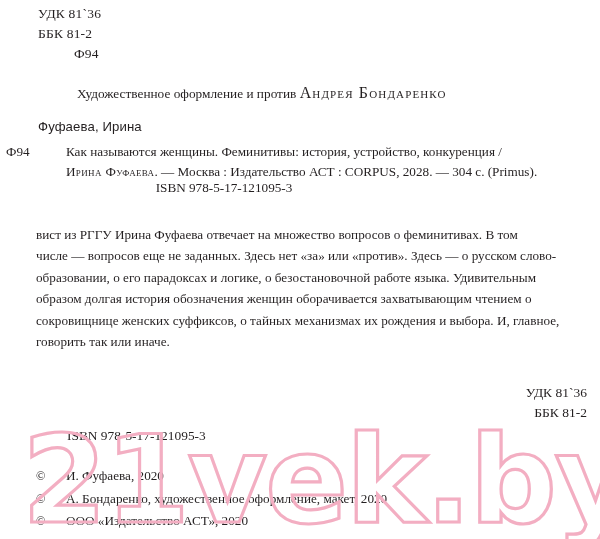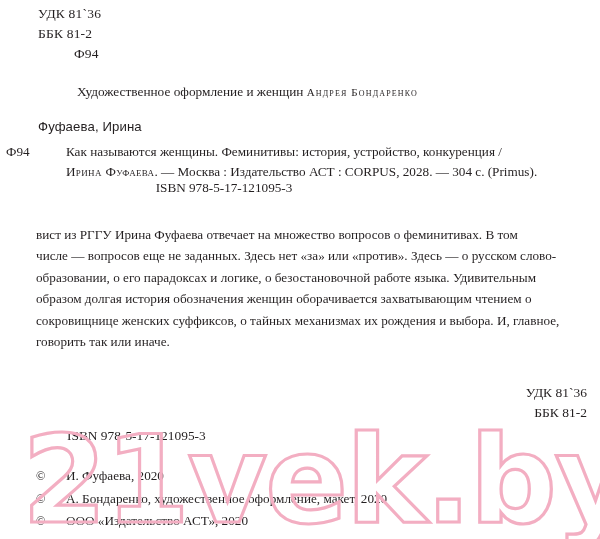--- a/index.html
+++ b/index.html
@@ -43,21 +43,21 @@
   .designer-credit {
     position: absolute;
     left: 77px;
     top: 84px;
     font-size: 13.3px;
     white-space: nowrap;
   }
   .designer-credit .smallcaps {
     font-variant: small-caps;
     letter-spacing: 1.15px;
-    font-size: 11px;
+    font-size: 16px;
   }
 
   
   .author-name {
     position: absolute;
     left: 38px;
     top: 119px;
     font-family: "Liberation Sans", "DejaVu Sans", sans-serif;
     font-weight: normal;
     font-size: 13.2px;
@@ -178,21 +178,21 @@
 <body>
 
 <div class="page">
 
   <div class="udk-block">
     <div class="code-line">УДК 81`36</div>
     <div class="code-line">ББК 81-2</div>
     <div class="code-line code-indent">Ф94</div>
   </div>
 
-  <div class="designer-credit"><span>Художественное оформление и женщин </span><span class="smallcaps">Андрея Бондаренко</span></div>
+  <div class="designer-credit"><span>Художественное оформление и против </span><span class="smallcaps">Андрея Бондаренко</span></div>
 
   <div class="author-name">Фуфаева, Ирина</div>
 
   <div class="desc-marker">Ф94</div>
   <div class="description">
     <div class="ln">Как называются женщины. Феминитивы: история, устройство, конкуренция /</div>
     <div class="ln"><span class="sc">Ирина Фуфаева</span><span>. — Москва : Издательство АСТ : CORPUS, 2028. — 304 с. (Primus).</span></div>
   </div>
 
   <div class="isbn-top">ISBN 978-5-17-121095-3</div>

